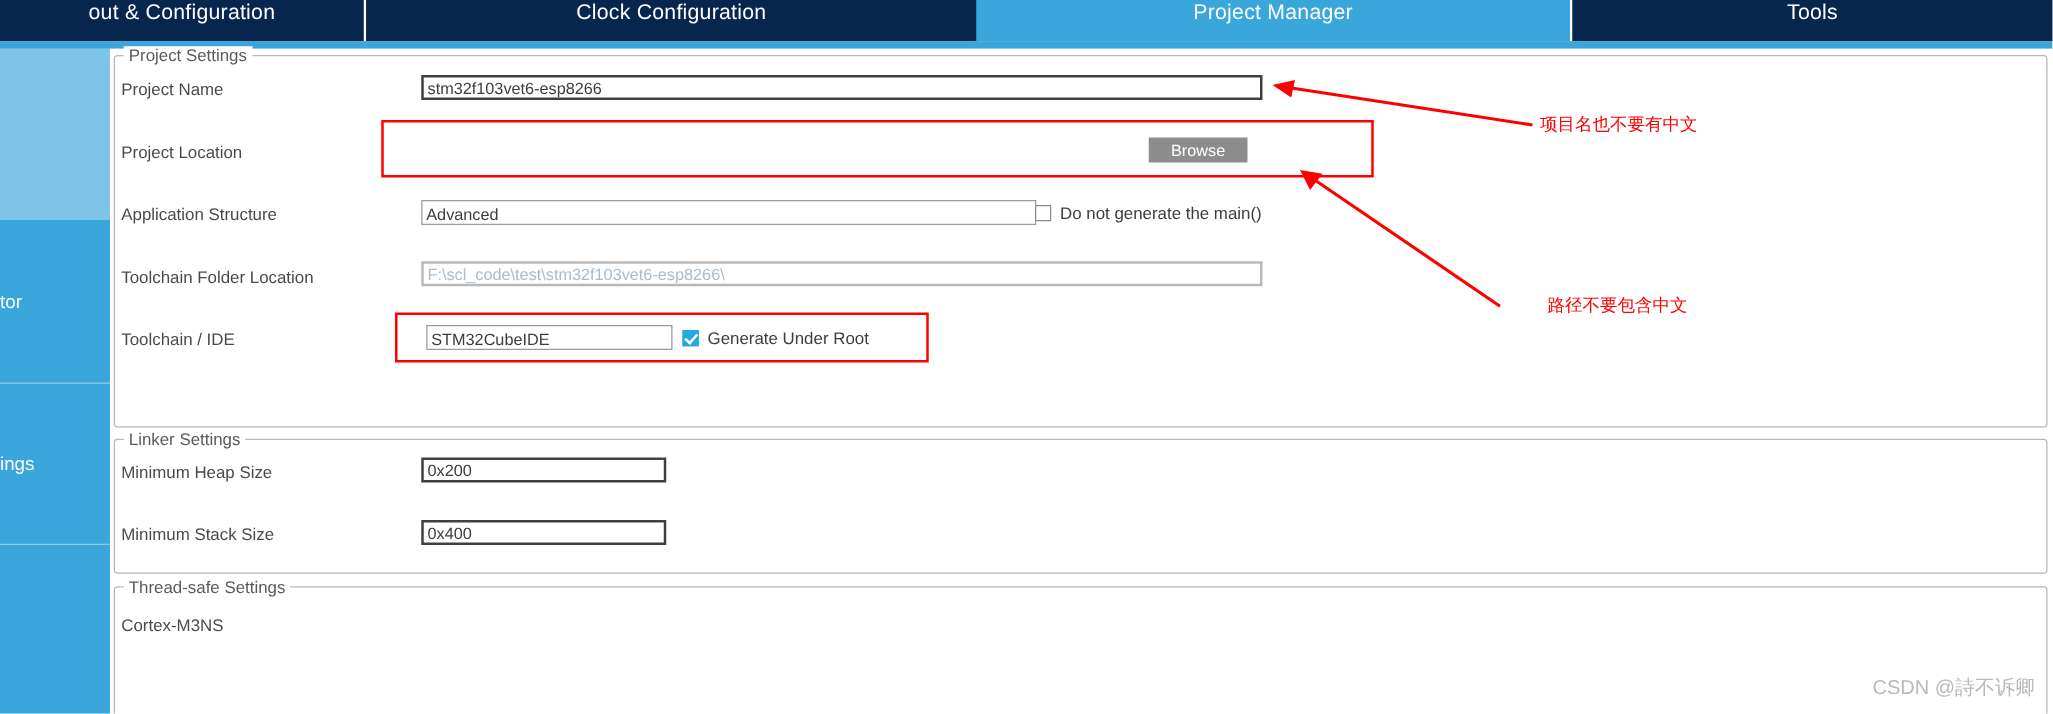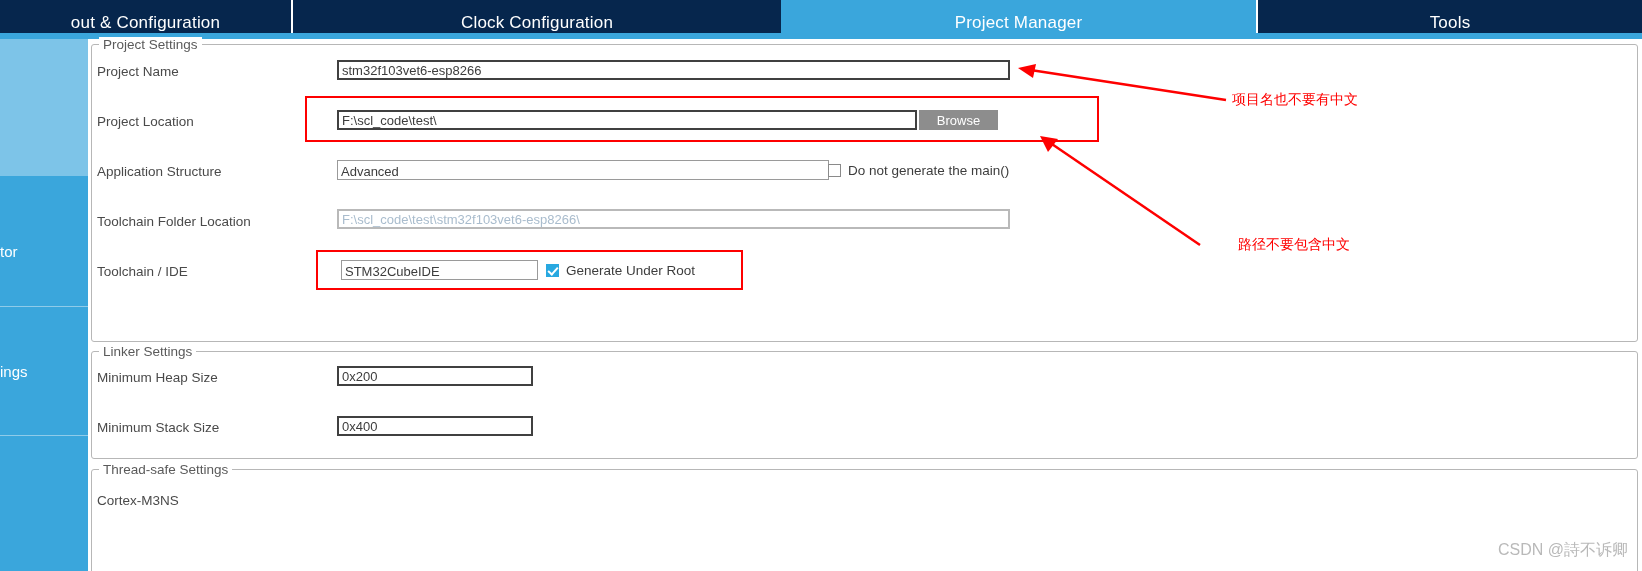--- a/index.html
+++ b/index.html
@@ -11,21 +11,21 @@
     position:relative;
   }
 
   
   #tabbar{
     position:absolute;left:0;top:0;width:1642px;height:33px;
     background:#06264d;
   }
   .tab{
     position:absolute;top:0;height:33px;
-    display:flex;align-items:flex-end;justify-content:center;
+    display:flex;align-items:flex-start;justify-content:center;
     color:#ffffff;font-size:17px;letter-spacing:.2px;
     white-space:nowrap;
     box-sizing:border-box;
   }
   .tab.dark{background:#06264d;}
   .tab.active{background:#3aa6dc;}
   .tab-sep{
     position:absolute;top:0;width:2px;height:33px;background:#ffffff;
   }
   #cyanstrip{
@@ -179,21 +179,21 @@
     <span>Tools</span>
   </div>
 </div>
 <div id="cyanstrip"></div>
 
 <div id="sidebar">
   <div class="side-item lighter" style="top:0px;height:137px;">
     <span></span>
   </div>
 
-  <div class="side-item" style="top:137px;height:130px;margin-top:10px;">
+  <div class="side-item" style="top:137px;height:130px;">
     <span>tor</span>
   </div>
   <div class="side-divider" style="top:267px;"></div>
 
   <div class="side-item" style="top:268px;height:128px;">
     <span>ings</span>
   </div>
   <div class="side-divider" style="top:396px;"></div>
 
   <div class="side-item" style="top:397px;height:135px;">
@@ -203,21 +203,20 @@
 
 <div id="main">
 
   <div class="group" style="left:3px;top:5px;width:1547px;height:298px;"></div>
   <div class="group-title" style="left:11px;top:-2px;">Project Settings</div>
 
   <div class="fld-label" style="left:9px;top:25px;">Project Name</div>
   <div class="txtbox" style="left:249px;top:21px;width:673px;height:20px;" placeholder="">stm32f103vet6-esp8266</div>
 
   <div class="fld-label" style="left:9px;top:75px;">Project Location</div>
-  <div class="txtbox" style="left:249px;top:71px;width:580px;height:20px;" placeholder="">F:\scl_code\test\</div>
   <div class="btn" style="left:831px;top:71px;width:79px;height:20px;">Browse</div>
 
   <div class="fld-label" style="left:9px;top:125px;">Application Structure</div>
   <div class="combo" style="left:249px;top:121px;width:492px;height:20px;">
     <span>Advanced</span>
     <svg class="carat" width="12" height="8" viewBox="0 0 12 8">
       <path d="M1 1 L6 6.5 L11 1" fill="none" stroke="#6d6d6d" stroke-width="1.3"></path>
     </svg>
   </div>
 

